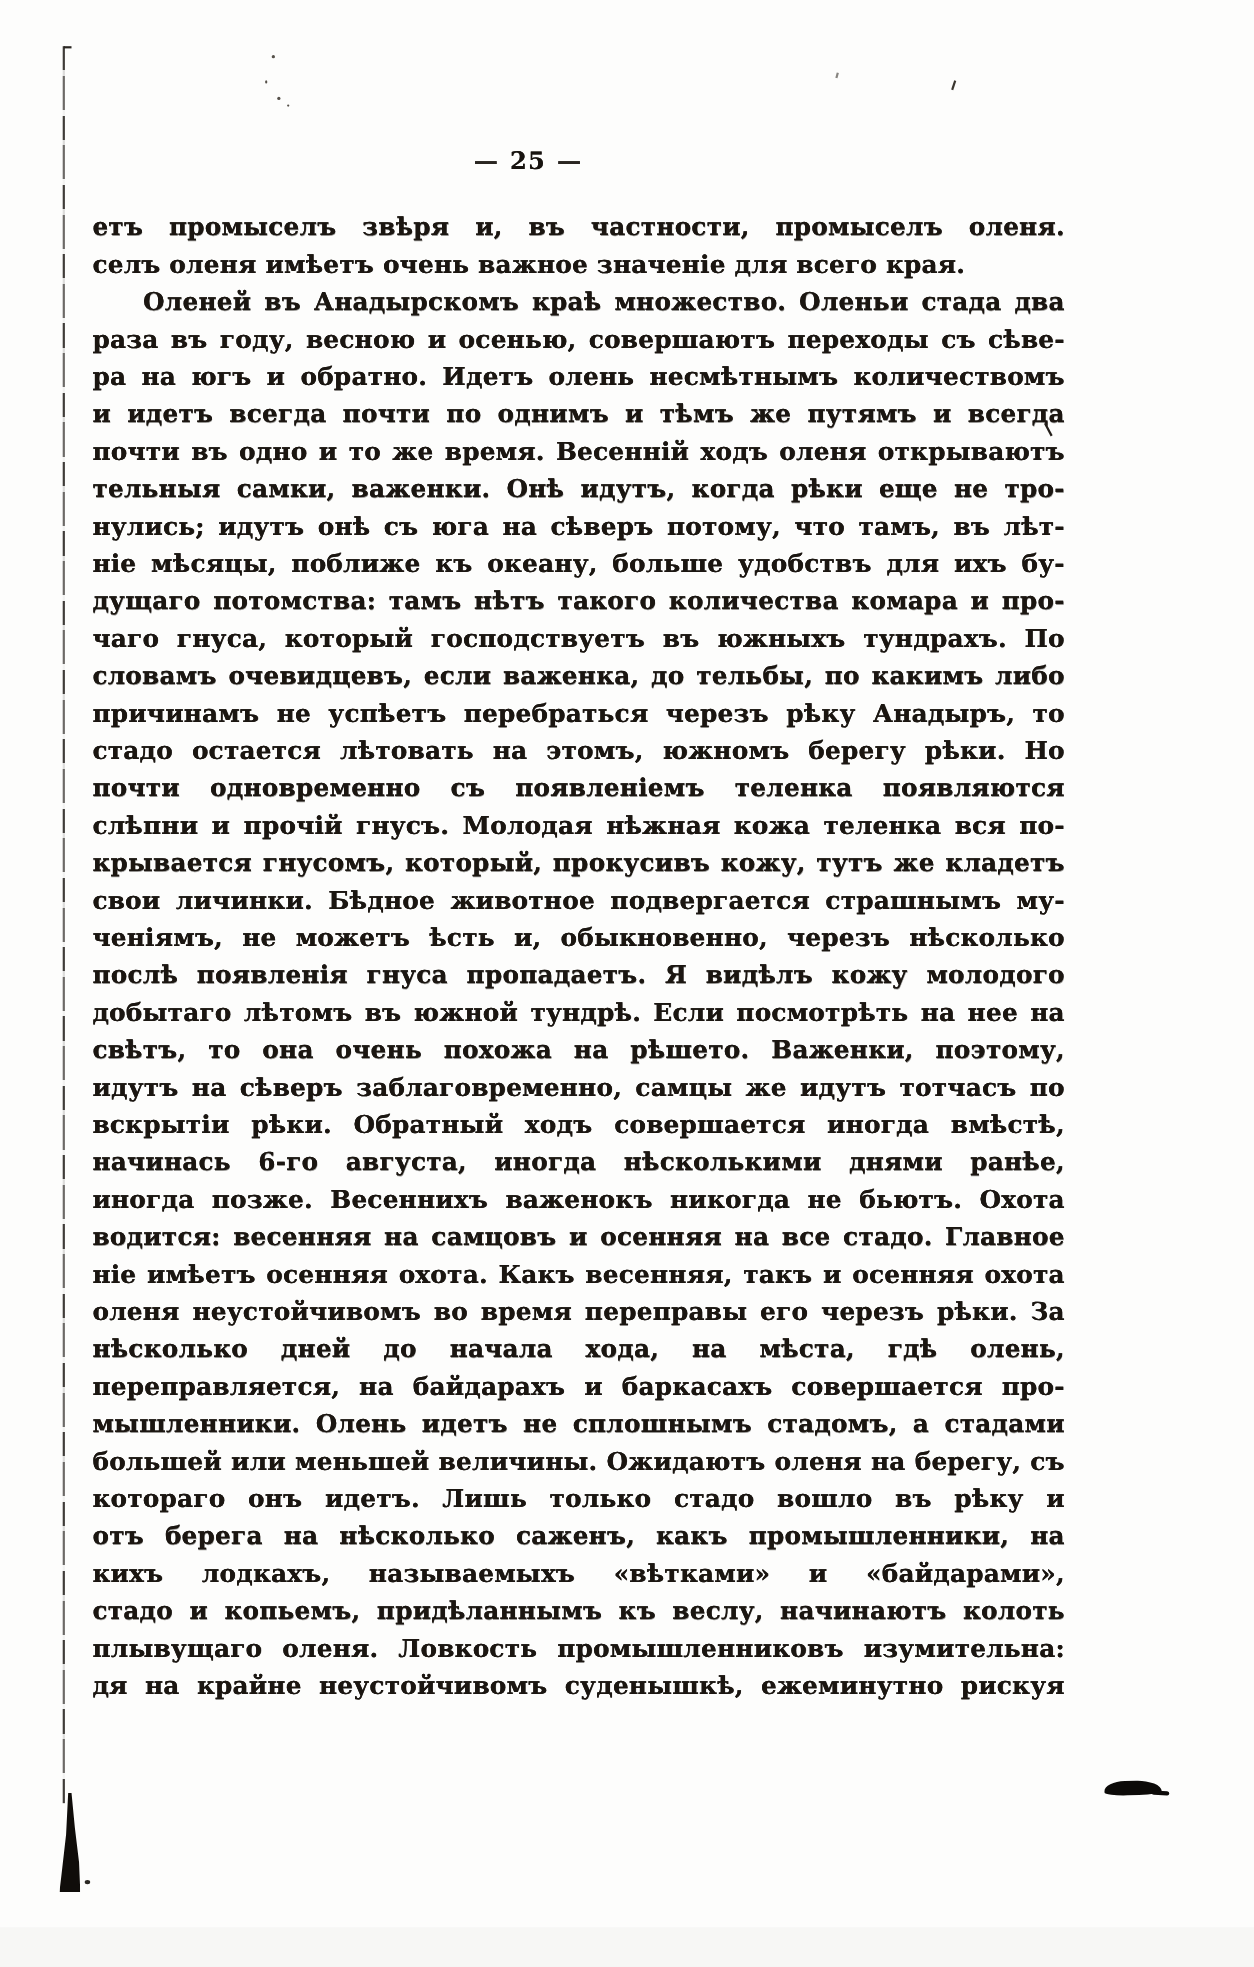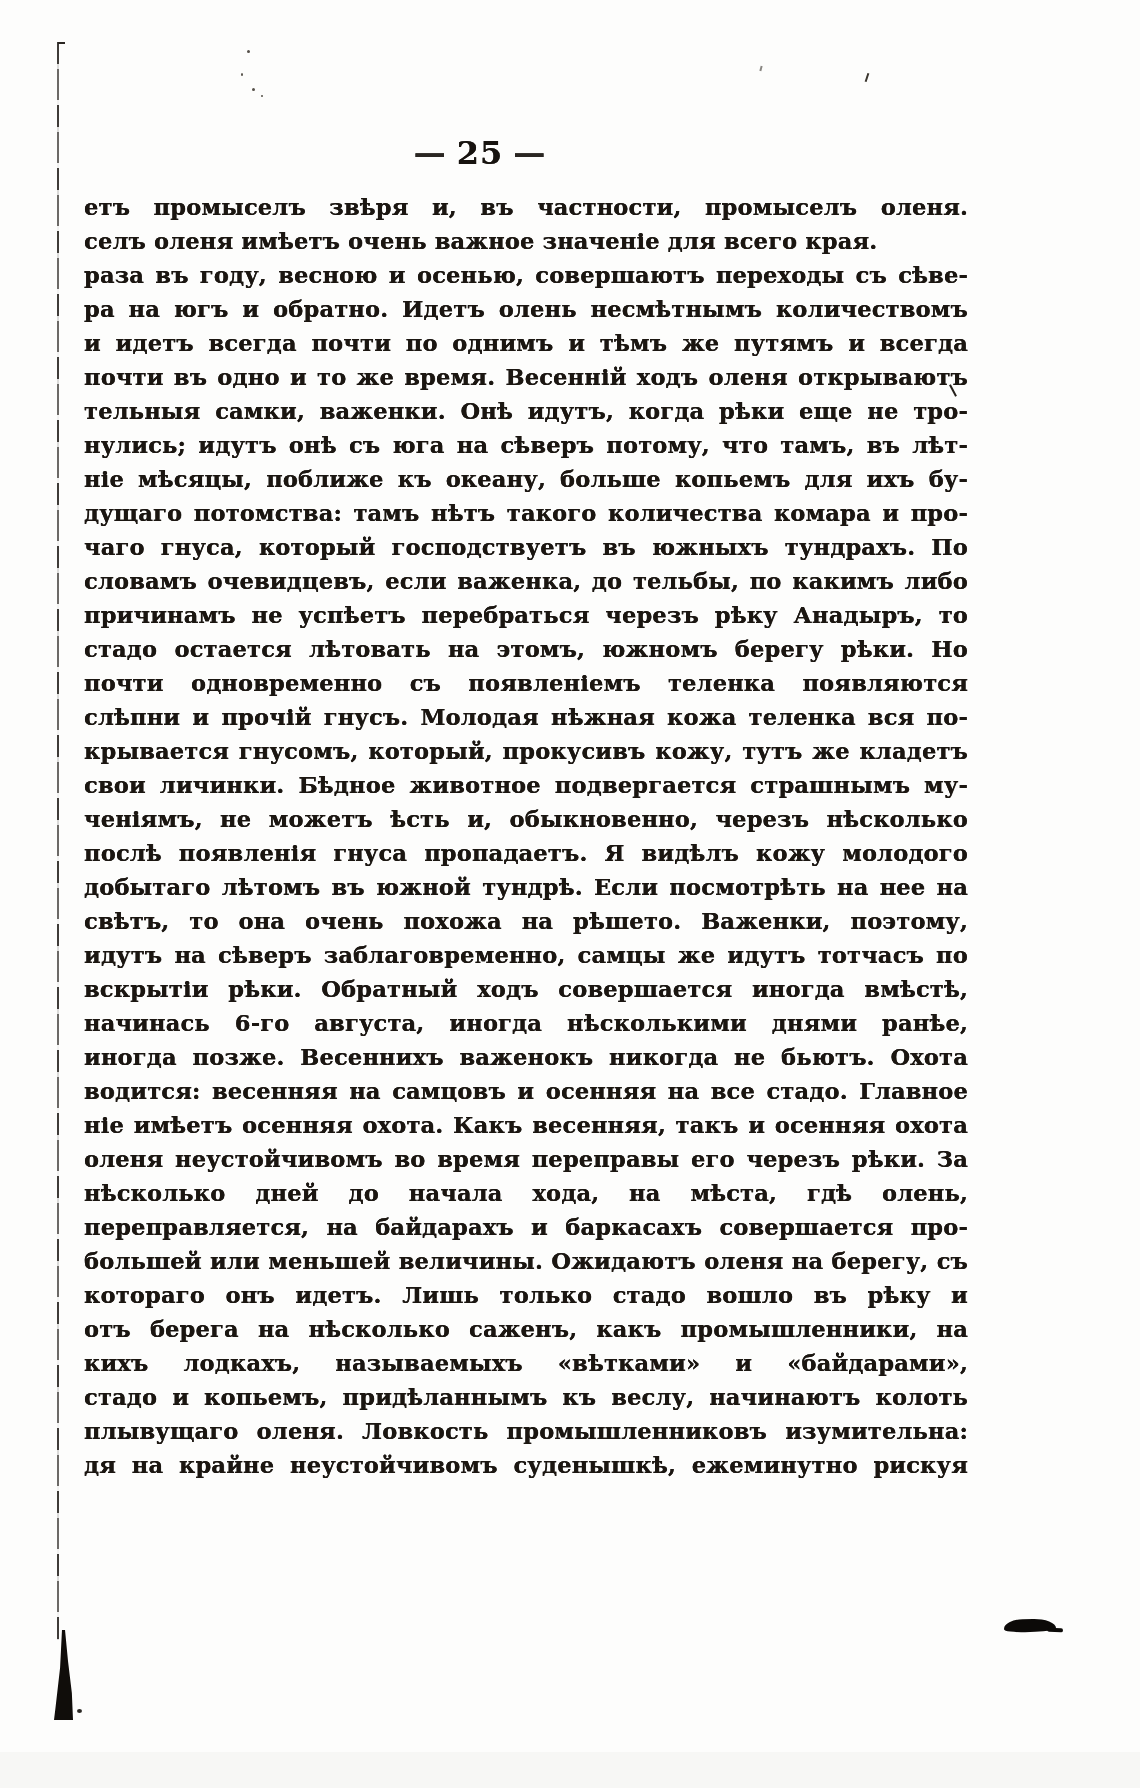--- a/index.html
+++ b/index.html
@@ -16,21 +16,21 @@
     font-family: "DejaVu Serif", serif;
     color: #1b1611;
   }
   
   .page-number {
     position: absolute;
     top: 134px;
     left: 0;
     width: 960px;
     text-align: center;
-    font-size: 32px;
+    font-size: 22px;
     font-weight: 700;
     letter-spacing: 1px;
     color: #17130f;
     text-shadow: 0 0 0.5px rgba(23,19,15,0.85);
   }
   .page-number .dash { padding: 0 10px; color: #2a2622; }
   
   .text-block {
     position: absolute;
     top: 190px;
@@ -141,27 +141,28 @@
 
 <div class="page">
 
   <div class="page-number">
     <span class="dash">—</span><span>25</span><span class="dash">—</span>
   </div>
 
   <div class="text-block">
       <div class="line">етъ промыселъ звѣря и, въ частности, промыселъ оленя. Промы-</div>
       <div class="line nojust">селъ оленя имѣетъ очень важное значеніе для всего края.</div>
+      <div class="line indent">Оленей въ Анадырскомъ краѣ множество. Оленьи стада два</div>
       <div class="line">раза въ году, весною и осенью, совершаютъ переходы съ сѣве-</div>
       <div class="line">ра на югъ и обратно. Идетъ олень несмѣтнымъ количествомъ</div>
       <div class="line">и идетъ всегда почти по однимъ и тѣмъ же путямъ и всегда</div>
       <div class="line">почти въ одно и то же время. Весенній ходъ оленя открываютъ</div>
       <div class="line">тельныя самки, важенки. Онѣ идутъ, когда рѣки еще не тро-</div>
       <div class="line">нулись; идутъ онѣ съ юга на сѣверъ потому, что тамъ, въ лѣт-</div>
-      <div class="line">ніе мѣсяцы, поближе къ океану, больше копьемъ для ихъ бу-</div>
+      <div class="line">ніе мѣсяцы, поближе къ океану, больше удобствъ для ихъ бу-</div>
       <div class="line">дущаго потомства: тамъ нѣтъ такого количества комара и про-</div>
       <div class="line">чаго гнуса, который господствуетъ въ южныхъ тундрахъ. По</div>
       <div class="line">словамъ очевидцевъ, если важенка, до тельбы, по какимъ либо</div>
       <div class="line">причинамъ не успѣетъ перебраться черезъ рѣку Анадыръ, то</div>
       <div class="line">стадо остается лѣтовать на этомъ, южномъ берегу рѣки. Но</div>
       <div class="line">почти одновременно съ появленіемъ теленка появляются оводы,</div>
       <div class="line">слѣпни и прочій гнусъ. Молодая нѣжная кожа теленка вся по-</div>
       <div class="line">крывается гнусомъ, который, прокусивъ кожу, тутъ же кладетъ</div>
       <div class="line">свои личинки. Бѣдное животное подвергается страшнымъ му-</div>
       <div class="line">ченіямъ, не можетъ ѣсть и, обыкновенно, черезъ нѣсколько дней</div>
@@ -170,20 +171,21 @@
       <div class="line">свѣтъ, то она очень похожа на рѣшето. Важенки, поэтому,</div>
       <div class="line">идутъ на сѣверъ заблаговременно, самцы же идутъ тотчасъ по</div>
       <div class="line">вскрытіи рѣки. Обратный ходъ совершается иногда вмѣстѣ,</div>
       <div class="line">начинась 6-го августа, иногда нѣсколькими днями ранѣе,</div>
       <div class="line">иногда позже. Весеннихъ важенокъ никогда не бьютъ. Охота произ-</div>
       <div class="line">водится: весенняя на самцовъ и осенняя на все стадо. Главное значе-</div>
       <div class="line">ніе имѣетъ осенняя охота. Какъ весенняя, такъ и осенняя охота на</div>
       <div class="line">оленя неустойчивомъ во время переправы его черезъ рѣки. За</div>
       <div class="line">нѣсколько дней до начала хода, на мѣста, гдѣ олень, обыкновенно,</div>
       <div class="line">переправляется, на байдарахъ и баркасахъ совершается про-</div>
+      <div class="line">мышленники. Олень идетъ не сплошнымъ стадомъ, а стадами</div>
       <div class="line">большей или меньшей величины. Ожидаютъ оленя на берегу, съ</div>
       <div class="line">котораго онъ идетъ. Лишь только стадо вошло въ рѣку и отплыло</div>
       <div class="line">отъ берега на нѣсколько саженъ, какъ промышленники, на малень-</div>
       <div class="line">кихъ лодкахъ, называемыхъ «вѣтками» и «байдарами», врываются въ</div>
       <div class="line">стадо и копьемъ, придѣланнымъ къ веслу, начинаютъ колоть</div>
       <div class="line">плывущаго оленя. Ловкость промышленниковъ изумительна: си-</div>
       <div class="line">дя на крайне неустойчивомъ суденышкѣ, ежеминутно рискуя</div>
     </div>
 
   <div class="margin-line"></div>

